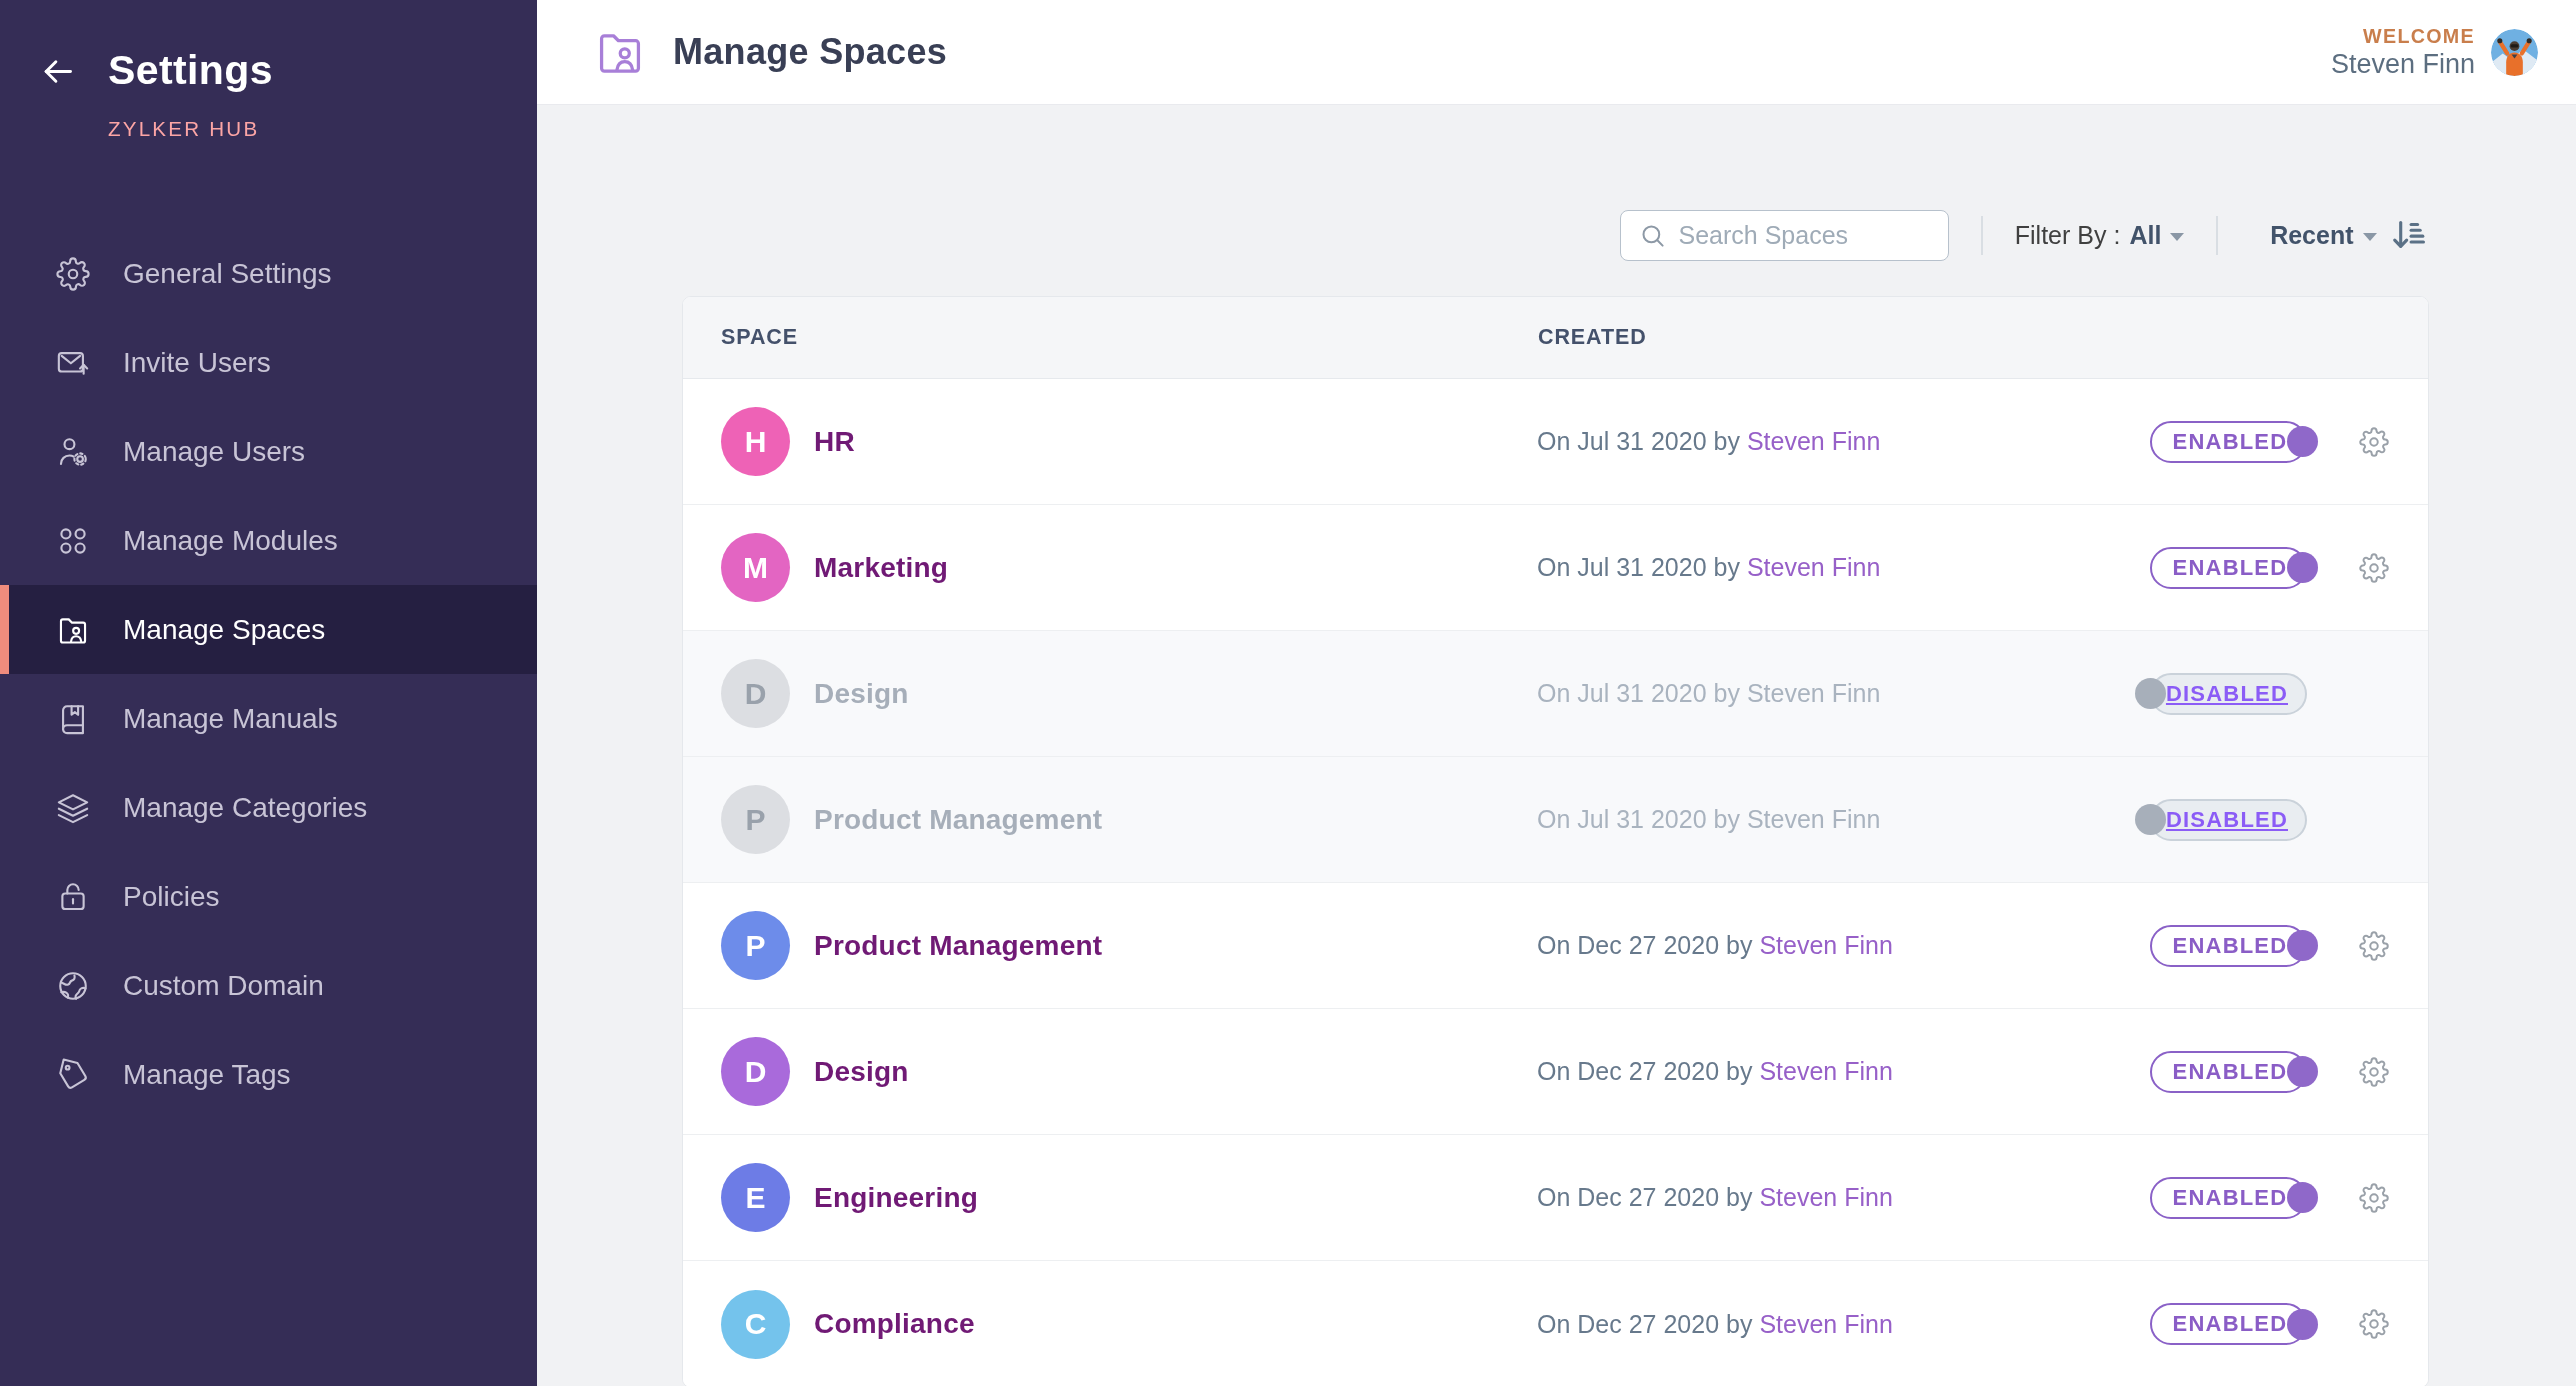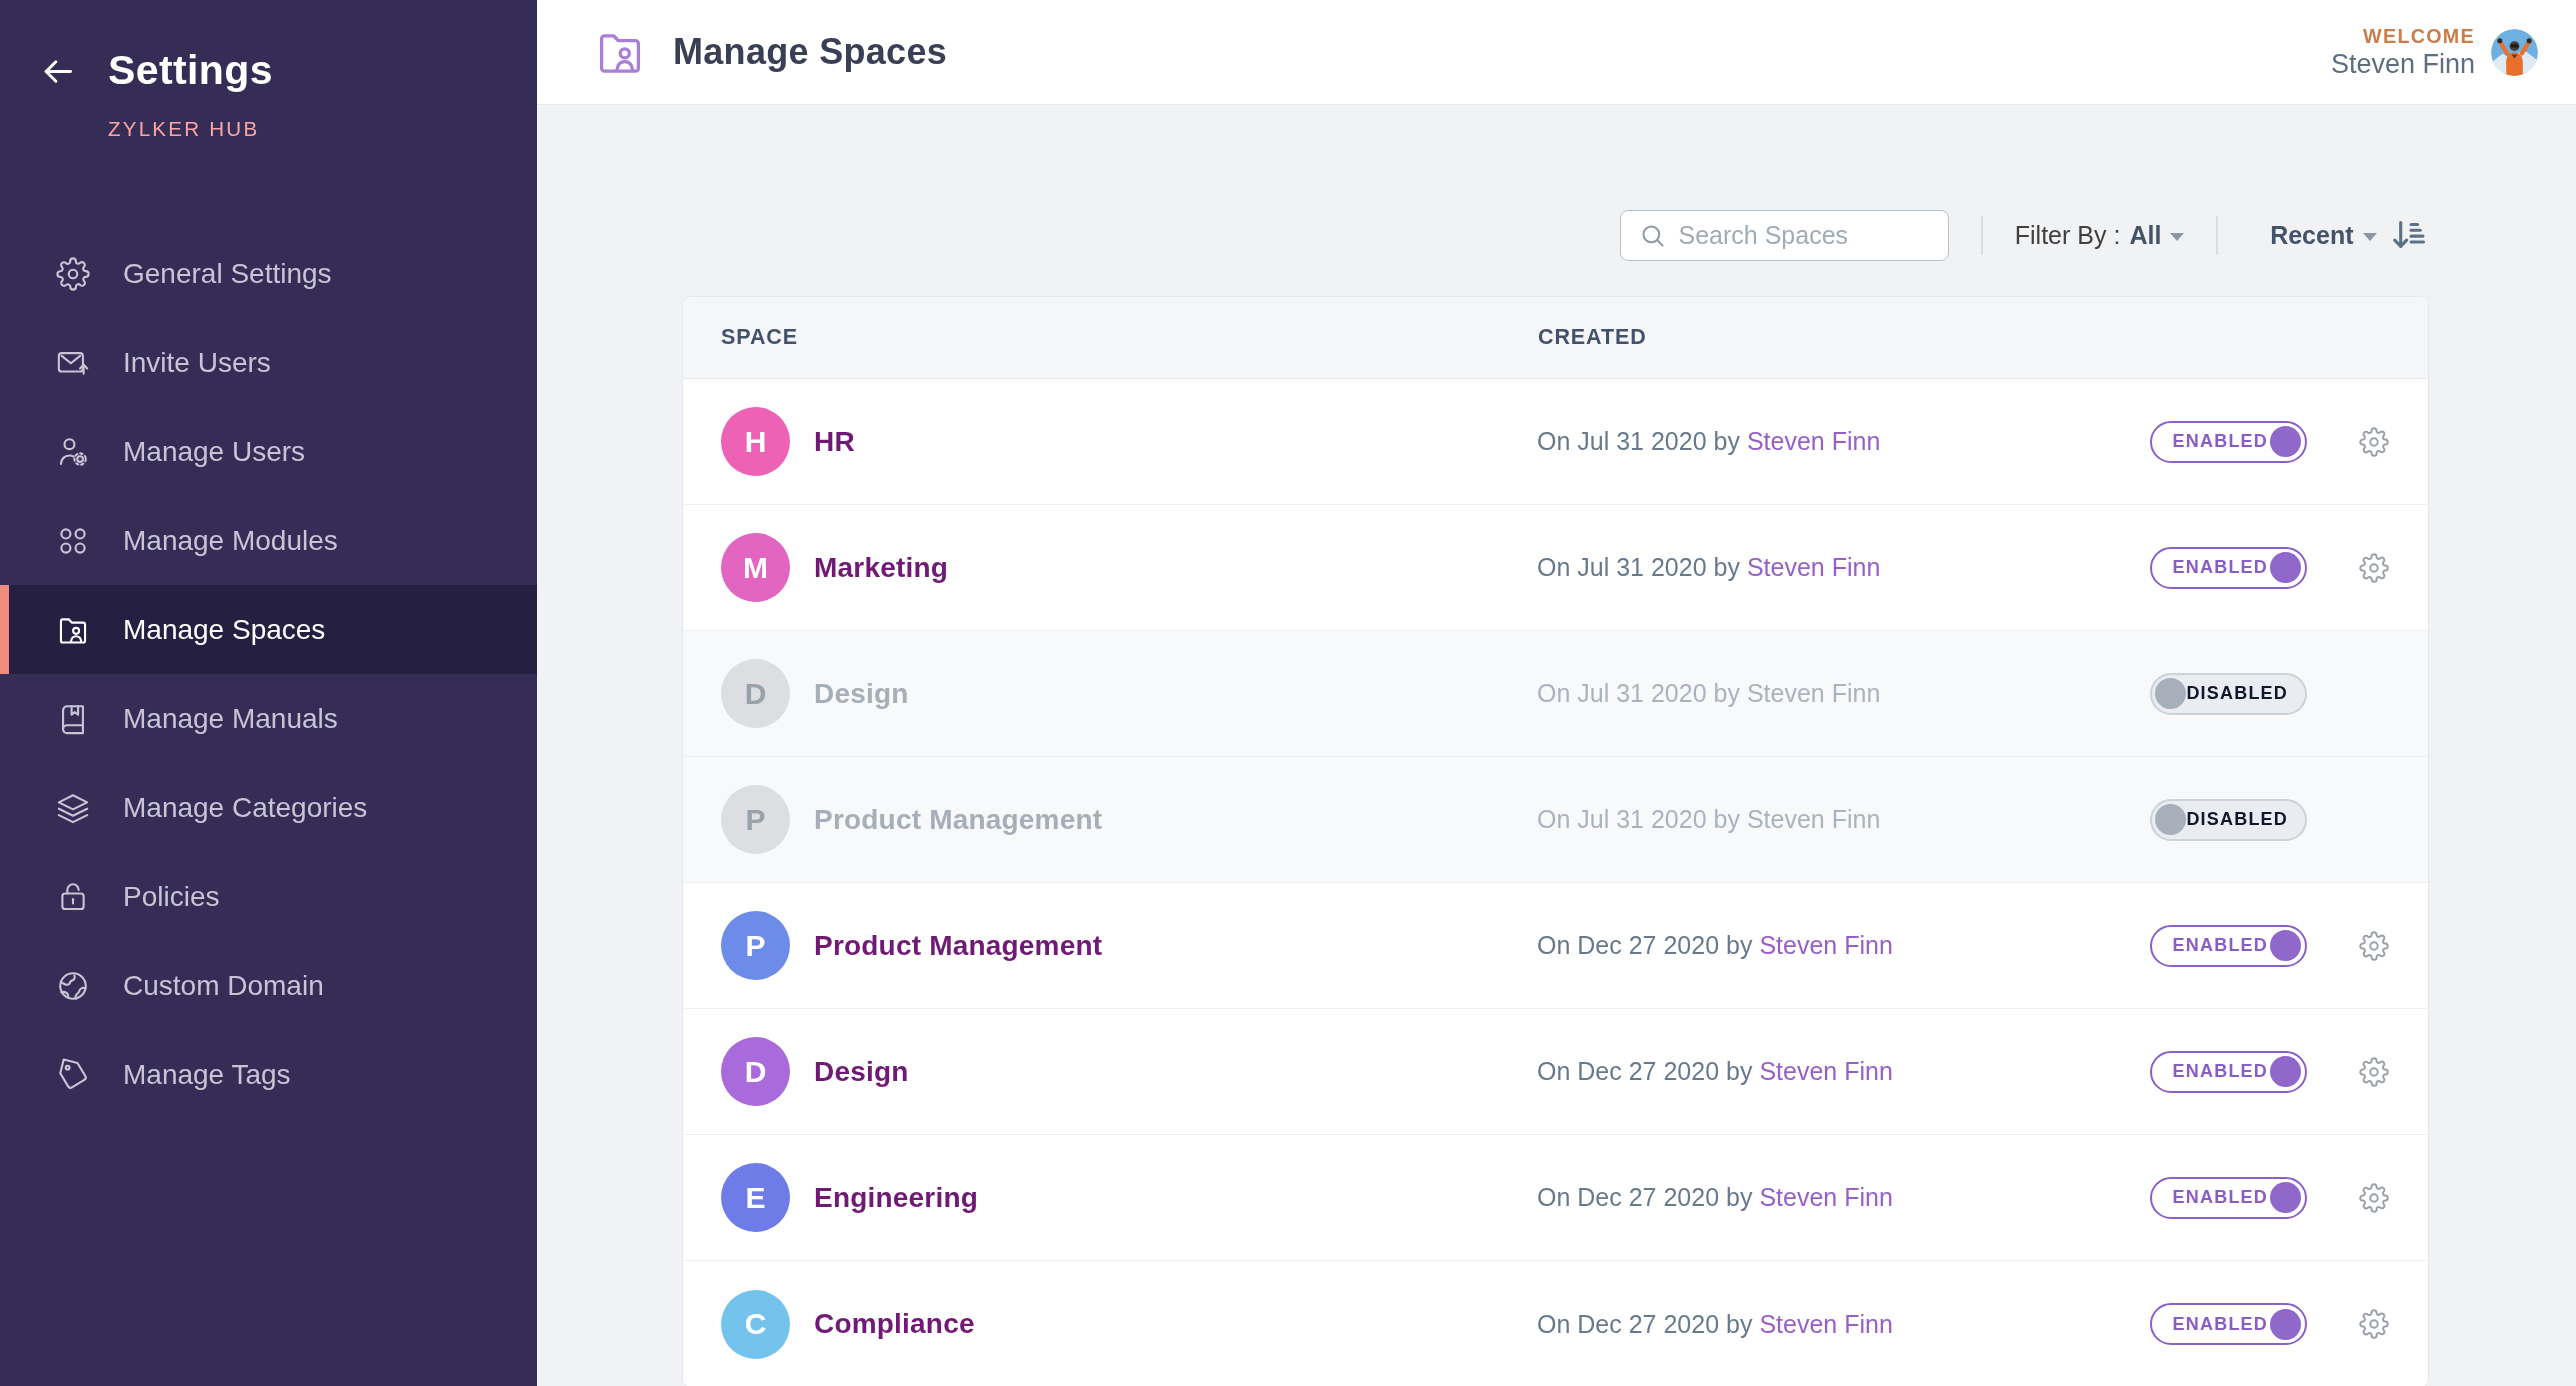--- a/index.html
+++ b/index.html
@@ -51,34 +51,34 @@
   .th-created { flex:1; font-size:21.5px; font-weight:bold; color:#44516b; letter-spacing:0.9px; }
   .row { display:flex; align-items:center; height:126px; border-bottom:0.9px solid #edeff1; background:#ffffff; }
   .row:last-child { border-bottom:none; }
   .cell-space { width:854px; padding-left:38px; display:flex; align-items:center; gap:24px; }
   .avatar { width:69px; height:69px; border-radius:50%; display:flex; align-items:center; justify-content:center; color:#ffffff; font-size:30px; font-weight:bold; flex:0 0 69px; }
   .space-name { font-size:28px; font-weight:bold; color:#701a75; letter-spacing:0.2px; }
   .cell-created { flex:1; font-size:25px; color:#67798c; }
   .created-by { color:#9760c8; cursor:pointer; text-decoration:none; }
   .cell-actions { display:flex; align-items:center; gap:52px; padding-right:39px; }
   .toggle { width:157px; height:42px; border-radius:21.5px; display:flex; align-items:center; cursor:pointer; }
-  .toggle-label { font-size:18px; font-weight:bold; letter-spacing:1.2px; }
+  .toggle-label { font-size:22px; font-weight:bold; letter-spacing:1.2px; }
   .knob { width:31px; height:31px; border-radius:50%; flex:0 0 31px; }
   .row.enabled .toggle { background:#ffffff; border:2.7px solid #8a61c7; justify-content:space-between; padding:0 3.6px 0 20.6px; }
   .row.enabled .toggle-label { color:#8a5dc6; }
   .row.enabled .knob { background:#8f68c9; }
   .gear-btn { width:30px; height:30px; color:#9aa1a9; cursor:pointer; }
   .gear-btn svg { width:30px; height:30px; }
   
   .row.disabled { background:#f8f9fb; }
   .row.disabled .space-name { color:#a6aeb9; font-weight:bold; }
   .row.disabled .avatar { color:#99a1ab; }
   .row.disabled .cell-created, .row.disabled .created-by { color:#a9b3bf; }
   .row.disabled .toggle { background:#e9edf1; border:2.7px solid #cad2da; flex-direction:row-reverse; justify-content:space-between; padding:0 17px 0 3.6px; }
-  .row.disabled .toggle-label { color:#0f172a; }
+  .row.disabled .toggle-label { color:#8b5cf6;text-decoration:underline; }
   .row.disabled .knob { background:#a7afba; }
   .row.disabled .gear-btn { visibility:hidden; }
 </style>
 </head>
 <body>
 
 <div class="sidebar">
   <div class="sb-header">
     <span class="back-btn">
       <svg viewBox="0 0 24 24" fill="none" stroke="currentColor" stroke-width="1.8" stroke-linecap="round" stroke-linejoin="round">

